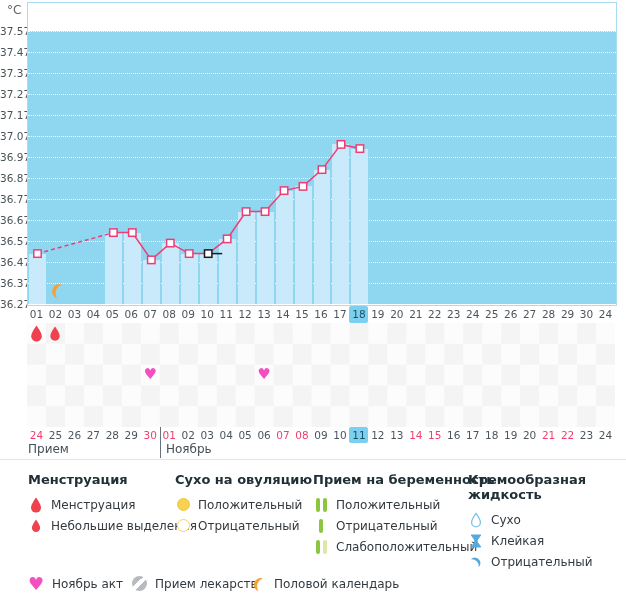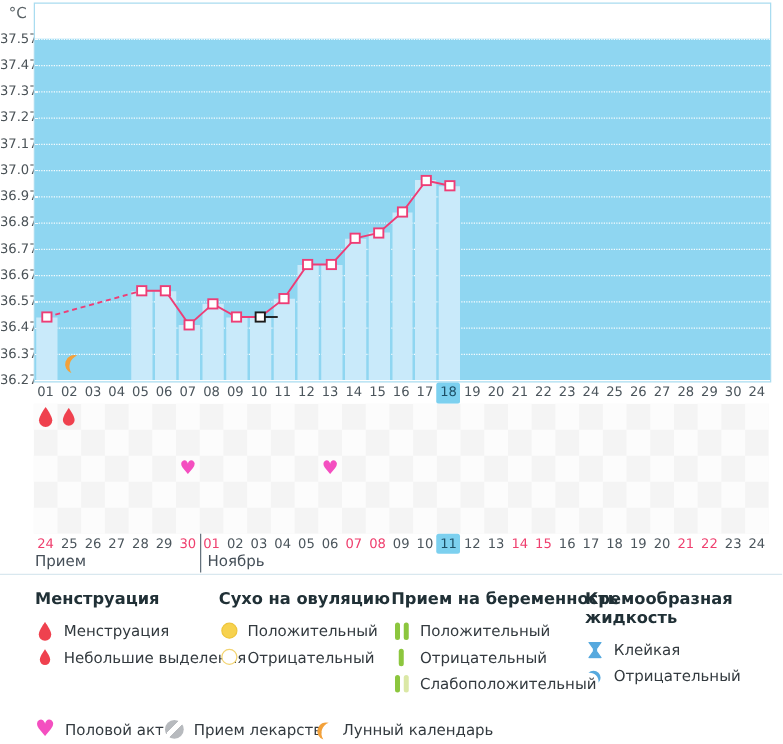--- a/index.html
+++ b/index.html
@@ -262,20 +262,28 @@
             <span class="gbars">
               <span class="gbar"></span>
               <span class="gbar pale"></span>
             </span>
           </span>
           <span>Слабоположительный</span>
         </div>
       </div>
     <div class="lcol" style="left:468px">
       <div class="lhead">Кремообразная жидкость</div>
+    <div class="litem">
+          <span class="licon">
+            <svg width="12" height="16" viewBox="0 0 12 16">
+              <path d="M6 1.4 C6 1.4 1.6 7.4 1.6 10.4 a4.4 4.4 0 0 0 8.8 0 C10.4 7.4 6 1.4 6 1.4 Z" fill="#fff" stroke="#7fc2ea" stroke-width="1.3"></path>
+            </svg>
+          </span>
+          <span>Сухо</span>
+        </div>
         <div class="litem">
           <span class="licon">
             <svg width="12" height="14" viewBox="0 0 12 14">
               <path d="M1.2 1 H10.8 L7.2 6 V8 L10.8 13 H1.2 L4.8 8 V6 Z" fill="#56a9de" stroke="#56a9de" stroke-width="1" stroke-linejoin="round"></path>
             </svg>
           </span>
           <span>Клейкая</span>
         </div>
         <div class="litem">
           <span class="licon">
@@ -286,35 +294,35 @@
           <span>Отрицательный</span>
         </div>
         <div class="litem"></div>
       </div>
   </div>
   <div id="legend-extra">
       <div class="xitem" style="left: 28px;">
         <span class="licon">
           <span class="heart" style="font-size: 18px;">♥</span>
         </span>
-        <span>Половой акт</span>
+        <span>Ноябрь акт</span>
       </div>
       <div class="xitem" style="left: 131px;">
         <span class="licon">
           <span class="pill"></span>
         </span>
         <span>Прием лекарств</span>
       </div>
       <div class="xitem" style="left: 250px;">
         <span class="licon">
           <svg width="16" height="16" viewBox="0 0 16 16" style="transform: rotate(18deg);">
             <path d="M11 1 A7 7 0 1 0 11 15 A8.8 8.8 0 0 1 11 1 Z" fill="#f3a13a"></path>
           </svg>
         </span>
-        <span>Лунный календарь</span>
+        <span>Половой календарь</span>
       </div>
     </div>
 <span class="t-icon" style="left: 29.9839px; top: 325px;"><svg width="13" height="17" viewBox="0 0 12 16">
         <path d="M6 .5 C6 .5 1 7.2 1 10.6 a5 5 0 0 0 10 0 C11 7.2 6 .5 6 .5 Z" fill="#ef414e"></path>
       </svg></span>
     <span class="t-icon" style="left: 49.4516px; top: 326px;"><svg width="12" height="15" viewBox="0 0 12 16">
         <path d="M6 .5 C6 .5 1 7.2 1 10.6 a5 5 0 0 0 10 0 C11 7.2 6 .5 6 .5 Z" fill="#ef414e"></path>
       </svg></span>
     <span class="t-icon heart" style="left: 140.806px; top: 367px; width: 18.9677px; text-align: center; position: absolute;">♥</span>
     <span class="t-icon heart" style="left: 254.613px; top: 367px; width: 18.9677px; text-align: center; position: absolute;">♥</span>

